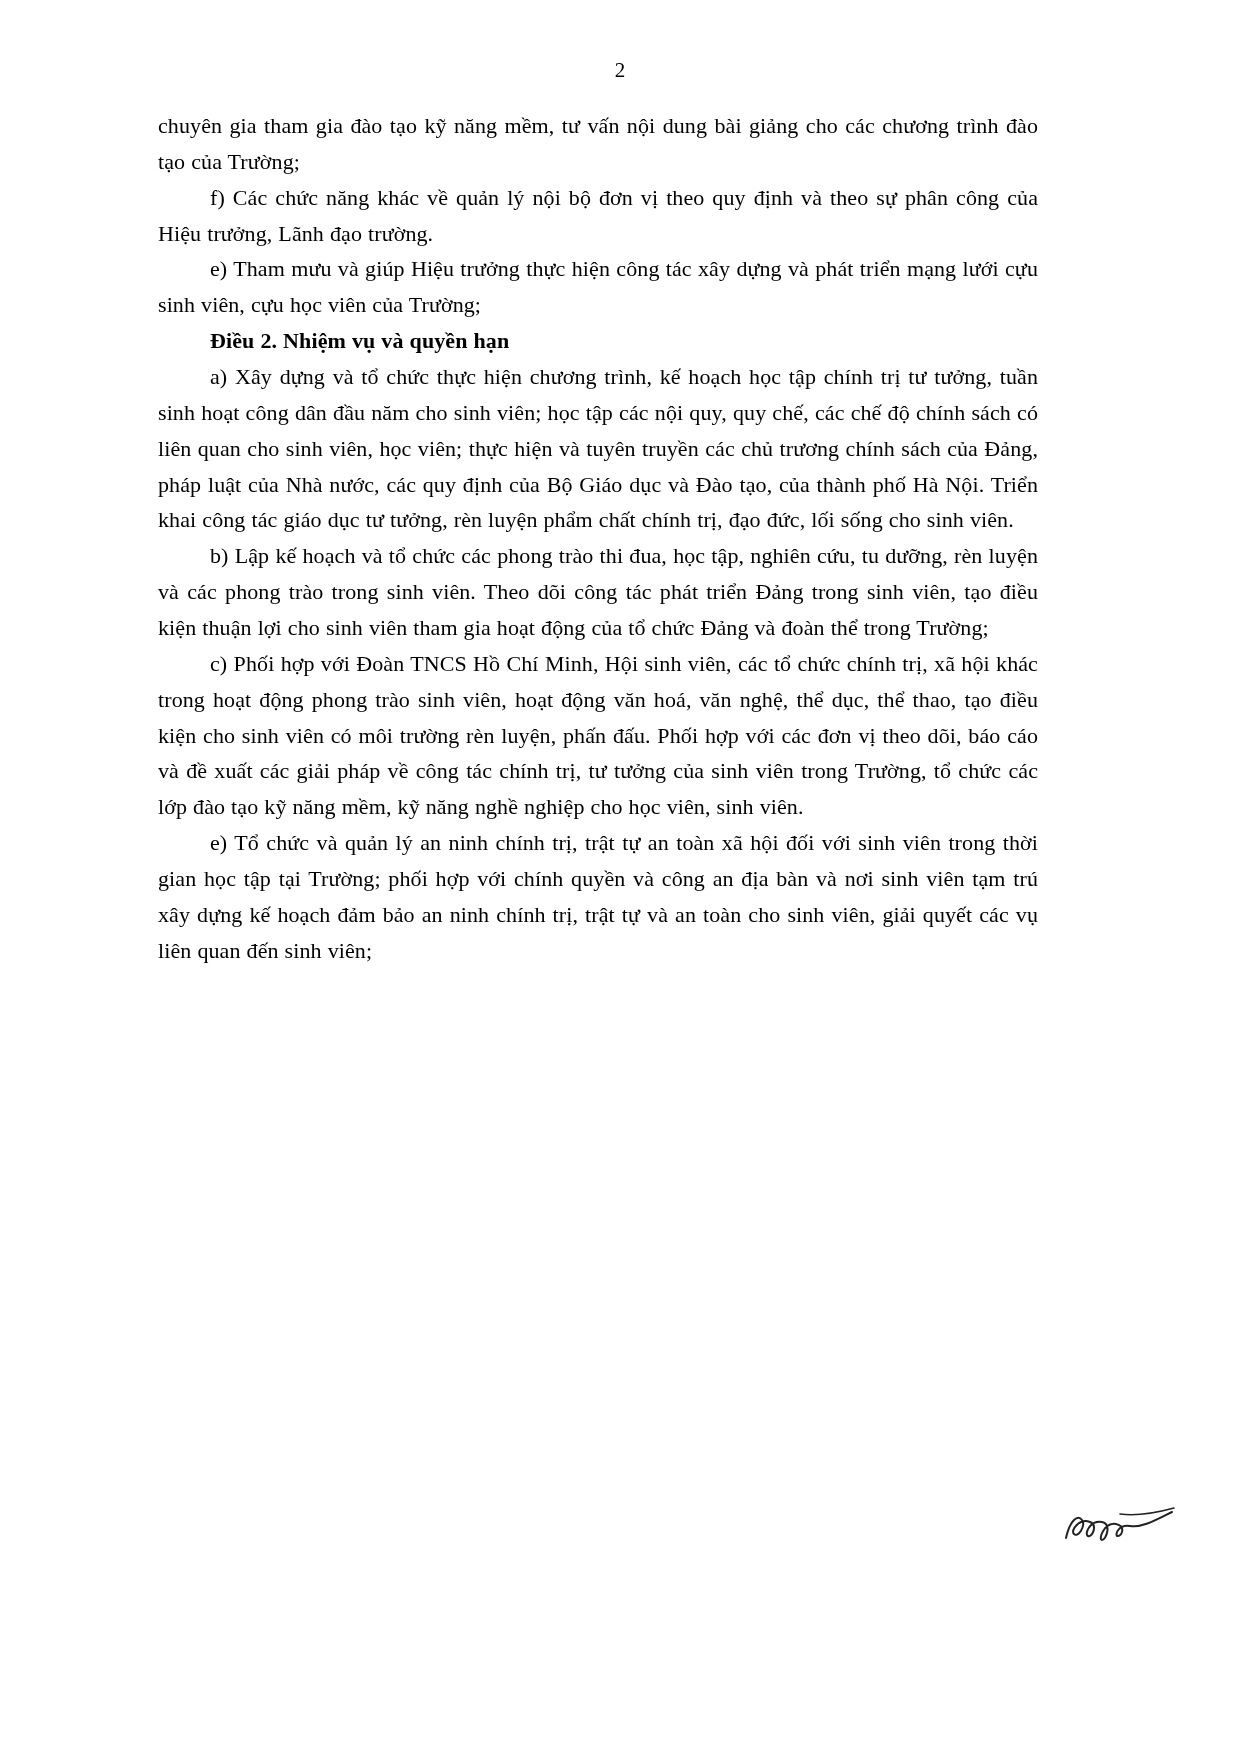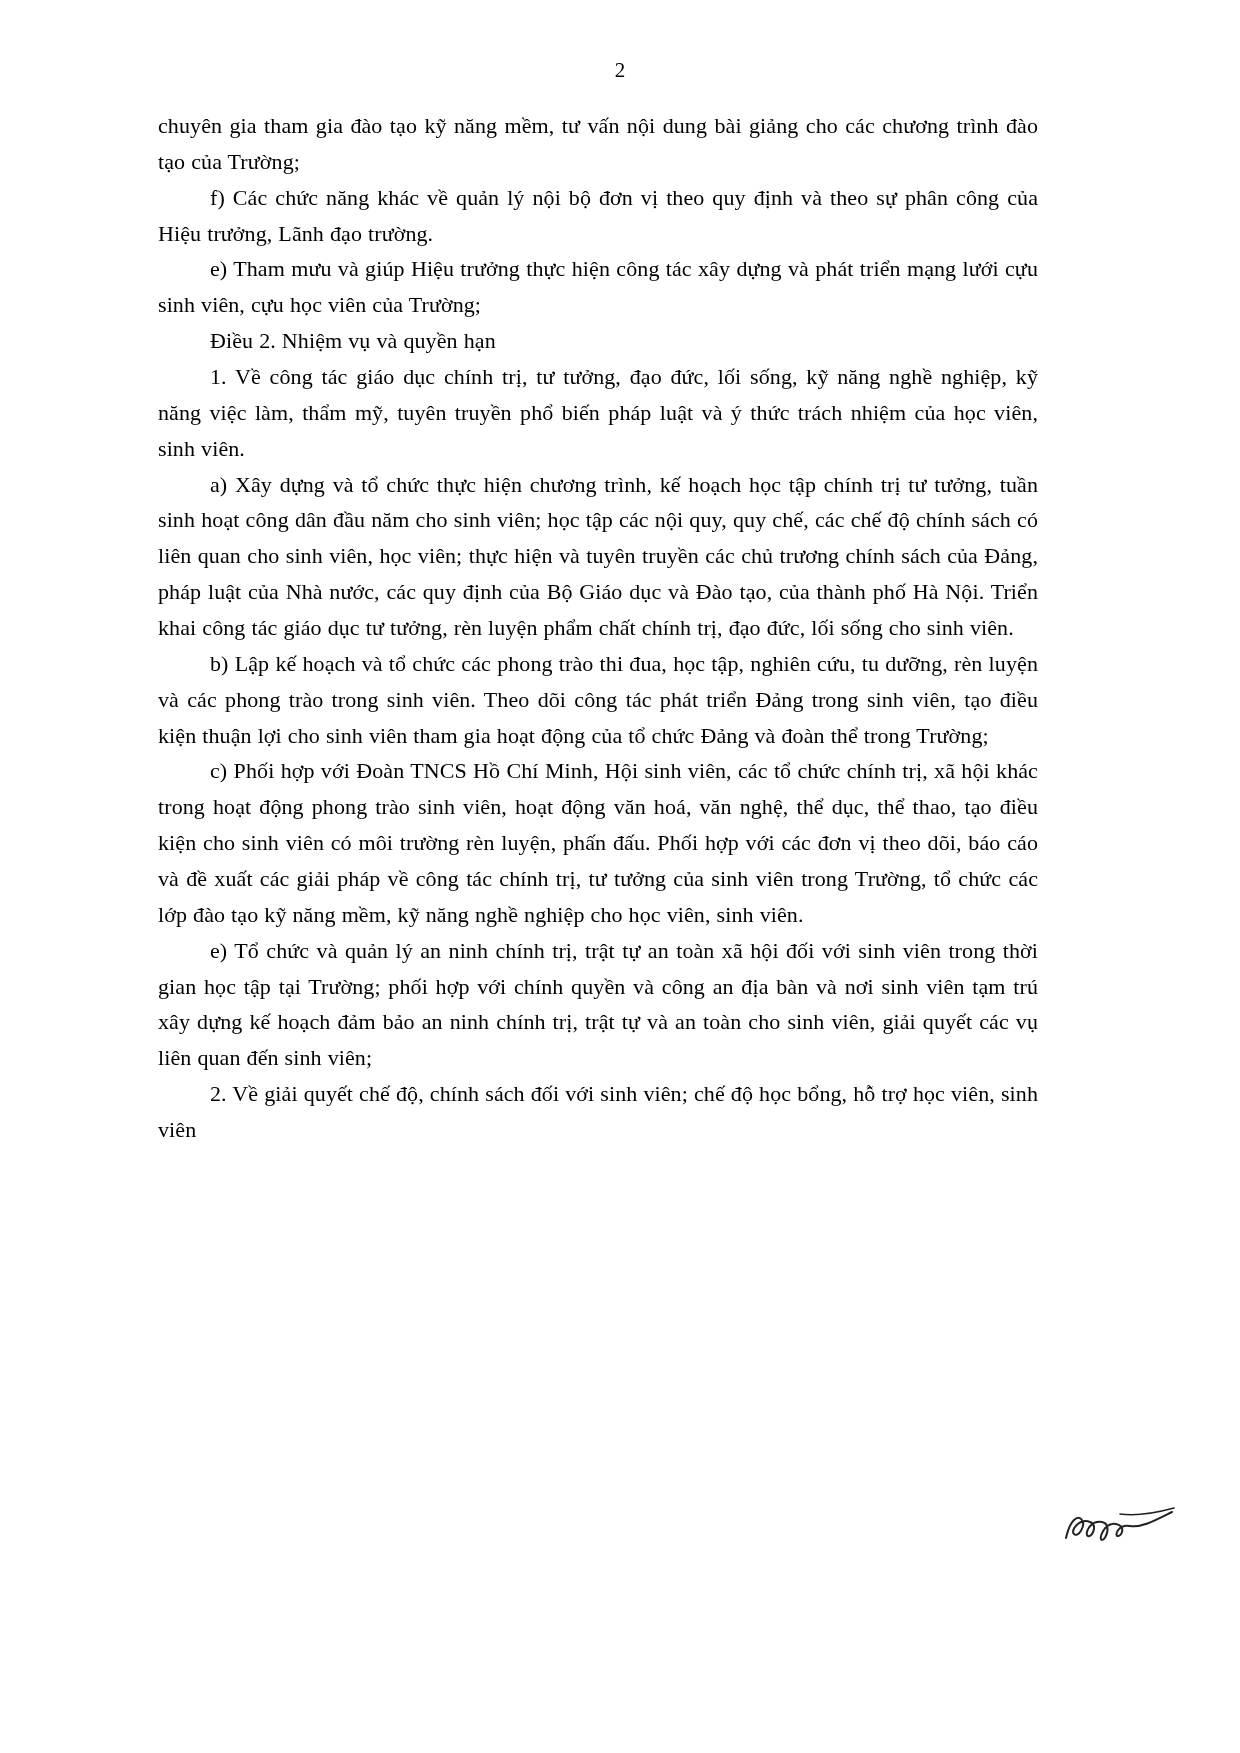--- a/index.html
+++ b/index.html
@@ -44,21 +44,21 @@
     text-align: justify;
     text-justify: inter-word;
     letter-spacing: 0.1px;
     word-spacing: 0.4px;
   }
   p.indent {
     text-indent: 52px;
   }
   p.heading {
     text-indent: 52px;
-    font-weight: normal;
+    font-weight: bold;
   }
   .signature {
     position: absolute;
     right: 60px;
     bottom: 205px;
     width: 120px;
     height: 50px;
     pointer-events: none;
   }
 </style>
@@ -67,26 +67,24 @@
 
 <div class="page">
 
   <div class="page-number">2</div>
 
   <div class="content">
     <p>chuyên gia tham gia đào tạo kỹ năng mềm, tư vấn nội dung bài giảng cho các chương trình đào tạo của Trường;</p>
     <p class="indent">f) Các chức năng khác về quản lý nội bộ đơn vị theo quy định và theo sự phân công của Hiệu trưởng, Lãnh đạo trường.</p>
     <p class="indent">e) Tham mưu và giúp Hiệu trưởng thực hiện công tác xây dựng và phát triển mạng lưới cựu sinh viên, cựu học viên của Trường;</p>
     <p class="heading">Điều 2. Nhiệm vụ và quyền hạn</p>
-    <p class="indent">1. Về công tác giáo dục chính trị, tư tưởng, đạo đức, lối sống, kỹ năng nghề nghiệp, kỹ năng việc làm, thẩm mỹ, tuyên truyền phổ biến pháp luật và ý thức trách nhiệm của học viên, sinh viên.</p>
     <p class="indent">a) Xây dựng và tổ chức thực hiện chương trình, kế hoạch học tập chính trị tư tưởng, tuần sinh hoạt công dân đầu năm cho sinh viên; học tập các nội quy, quy chế, các chế độ chính sách có liên quan cho sinh viên, học viên; thực hiện và tuyên truyền các chủ trương chính sách của Đảng, pháp luật của Nhà nước, các quy định của Bộ Giáo dục và Đào tạo, của thành phố Hà Nội. Triển khai công tác giáo dục tư tưởng, rèn luyện phẩm chất chính trị, đạo đức, lối sống cho sinh viên.</p>
     <p class="indent">b) Lập kế hoạch và tổ chức các phong trào thi đua, học tập, nghiên cứu, tu dưỡng, rèn luyện và các phong trào trong sinh viên. Theo dõi công tác phát triển Đảng trong sinh viên, tạo điều kiện thuận lợi cho sinh viên tham gia hoạt động của tổ chức Đảng và đoàn thể trong Trường;</p>
     <p class="indent">c) Phối hợp với Đoàn TNCS Hồ Chí Minh, Hội sinh viên, các tổ chức chính trị, xã hội khác trong hoạt động phong trào sinh viên, hoạt động văn hoá, văn nghệ, thể dục, thể thao, tạo điều kiện cho sinh viên có môi trường rèn luyện, phấn đấu. Phối hợp với các đơn vị theo dõi, báo cáo và đề xuất các giải pháp về công tác chính trị, tư tưởng của sinh viên trong Trường, tổ chức các lớp đào tạo kỹ năng mềm, kỹ năng nghề nghiệp cho học viên, sinh viên.</p>
     <p class="indent">e) Tổ chức và quản lý an ninh chính trị, trật tự an toàn xã hội đối với sinh viên trong thời gian học tập tại Trường; phối hợp với chính quyền và công an địa bàn và nơi sinh viên tạm trú xây dựng kế hoạch đảm bảo an ninh chính trị, trật tự và an toàn cho sinh viên, giải quyết các vụ liên quan đến sinh viên;</p>
-    <p class="indent">2. Về giải quyết chế độ, chính sách đối với sinh viên; chế độ học bổng, hỗ trợ học viên, sinh viên</p>
   </div>
 
   <svg class="signature" viewBox="0 0 120 50" xmlns="http://www.w3.org/2000/svg">
     <path d="M6 40 C10 22, 18 16, 22 22 C26 28, 18 40, 14 36 C10 32, 20 20, 30 24 C38 27, 32 40, 28 38 C24 36, 30 22, 42 24 C52 26, 46 42, 42 42 C38 42, 44 24, 56 26 C66 28, 62 38, 58 38 C54 38, 58 26, 70 28 C82 30, 96 22, 112 14" fill="none" stroke="#222222" stroke-width="2" stroke-linecap="round"></path>
     <path d="M60 16 C74 18, 92 16, 114 10" fill="none" stroke="#222222" stroke-width="1.6" stroke-linecap="round"></path>
   </svg>
 
 </div>
 
 </body></html>

